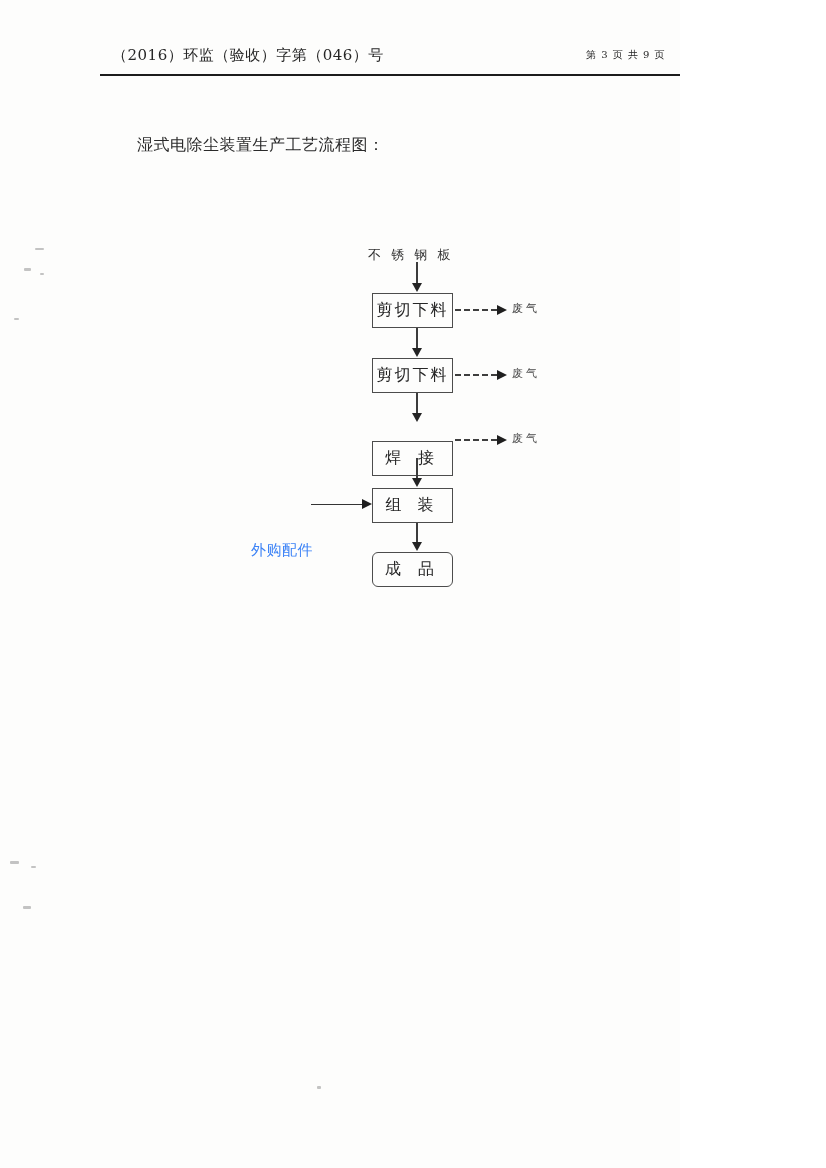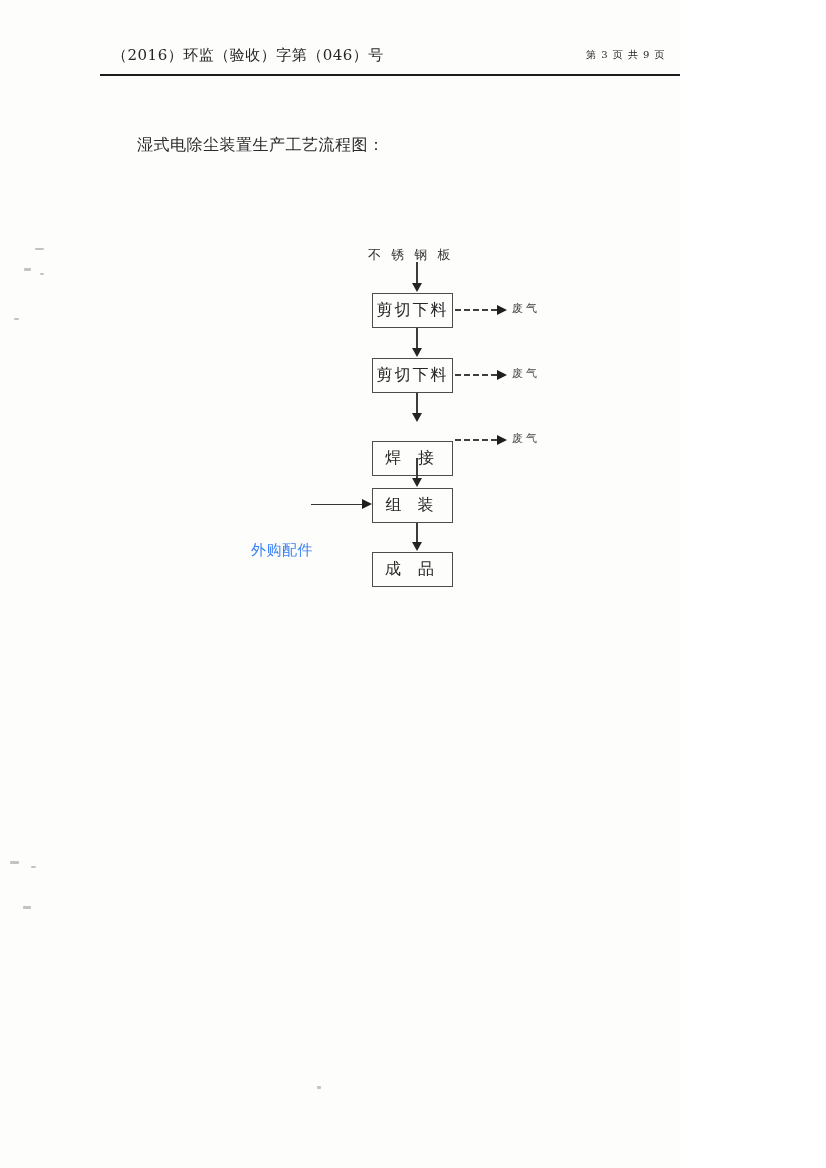--- a/index.html
+++ b/index.html
@@ -96,21 +96,21 @@
     justify-content: center;
     font-size: 16px;
     letter-spacing: 2px;
     color: #262626;
     white-space: nowrap;
   }
   .fbox.b1 { top: 293px; }
   .fbox.b2 { top: 358px; }
   .fbox.b3 { top: 441px; letter-spacing: 6px; text-align: right; }
   .fbox.b4 { top: 488px; letter-spacing: 6px; font-family: Liberation Serif, serif; }
-  .fbox.b5 { top: 552px; letter-spacing: 6px; }
+  .fbox.b5 { top: 552px; letter-spacing: 6px; border-radius: 6px; }
   
   .varrow {
     position: absolute;
     left: 410px;
     width: 14px;
     display: flex;
     flex-direction: column;
     align-items: center;
   }
   .varrow .shaft {

